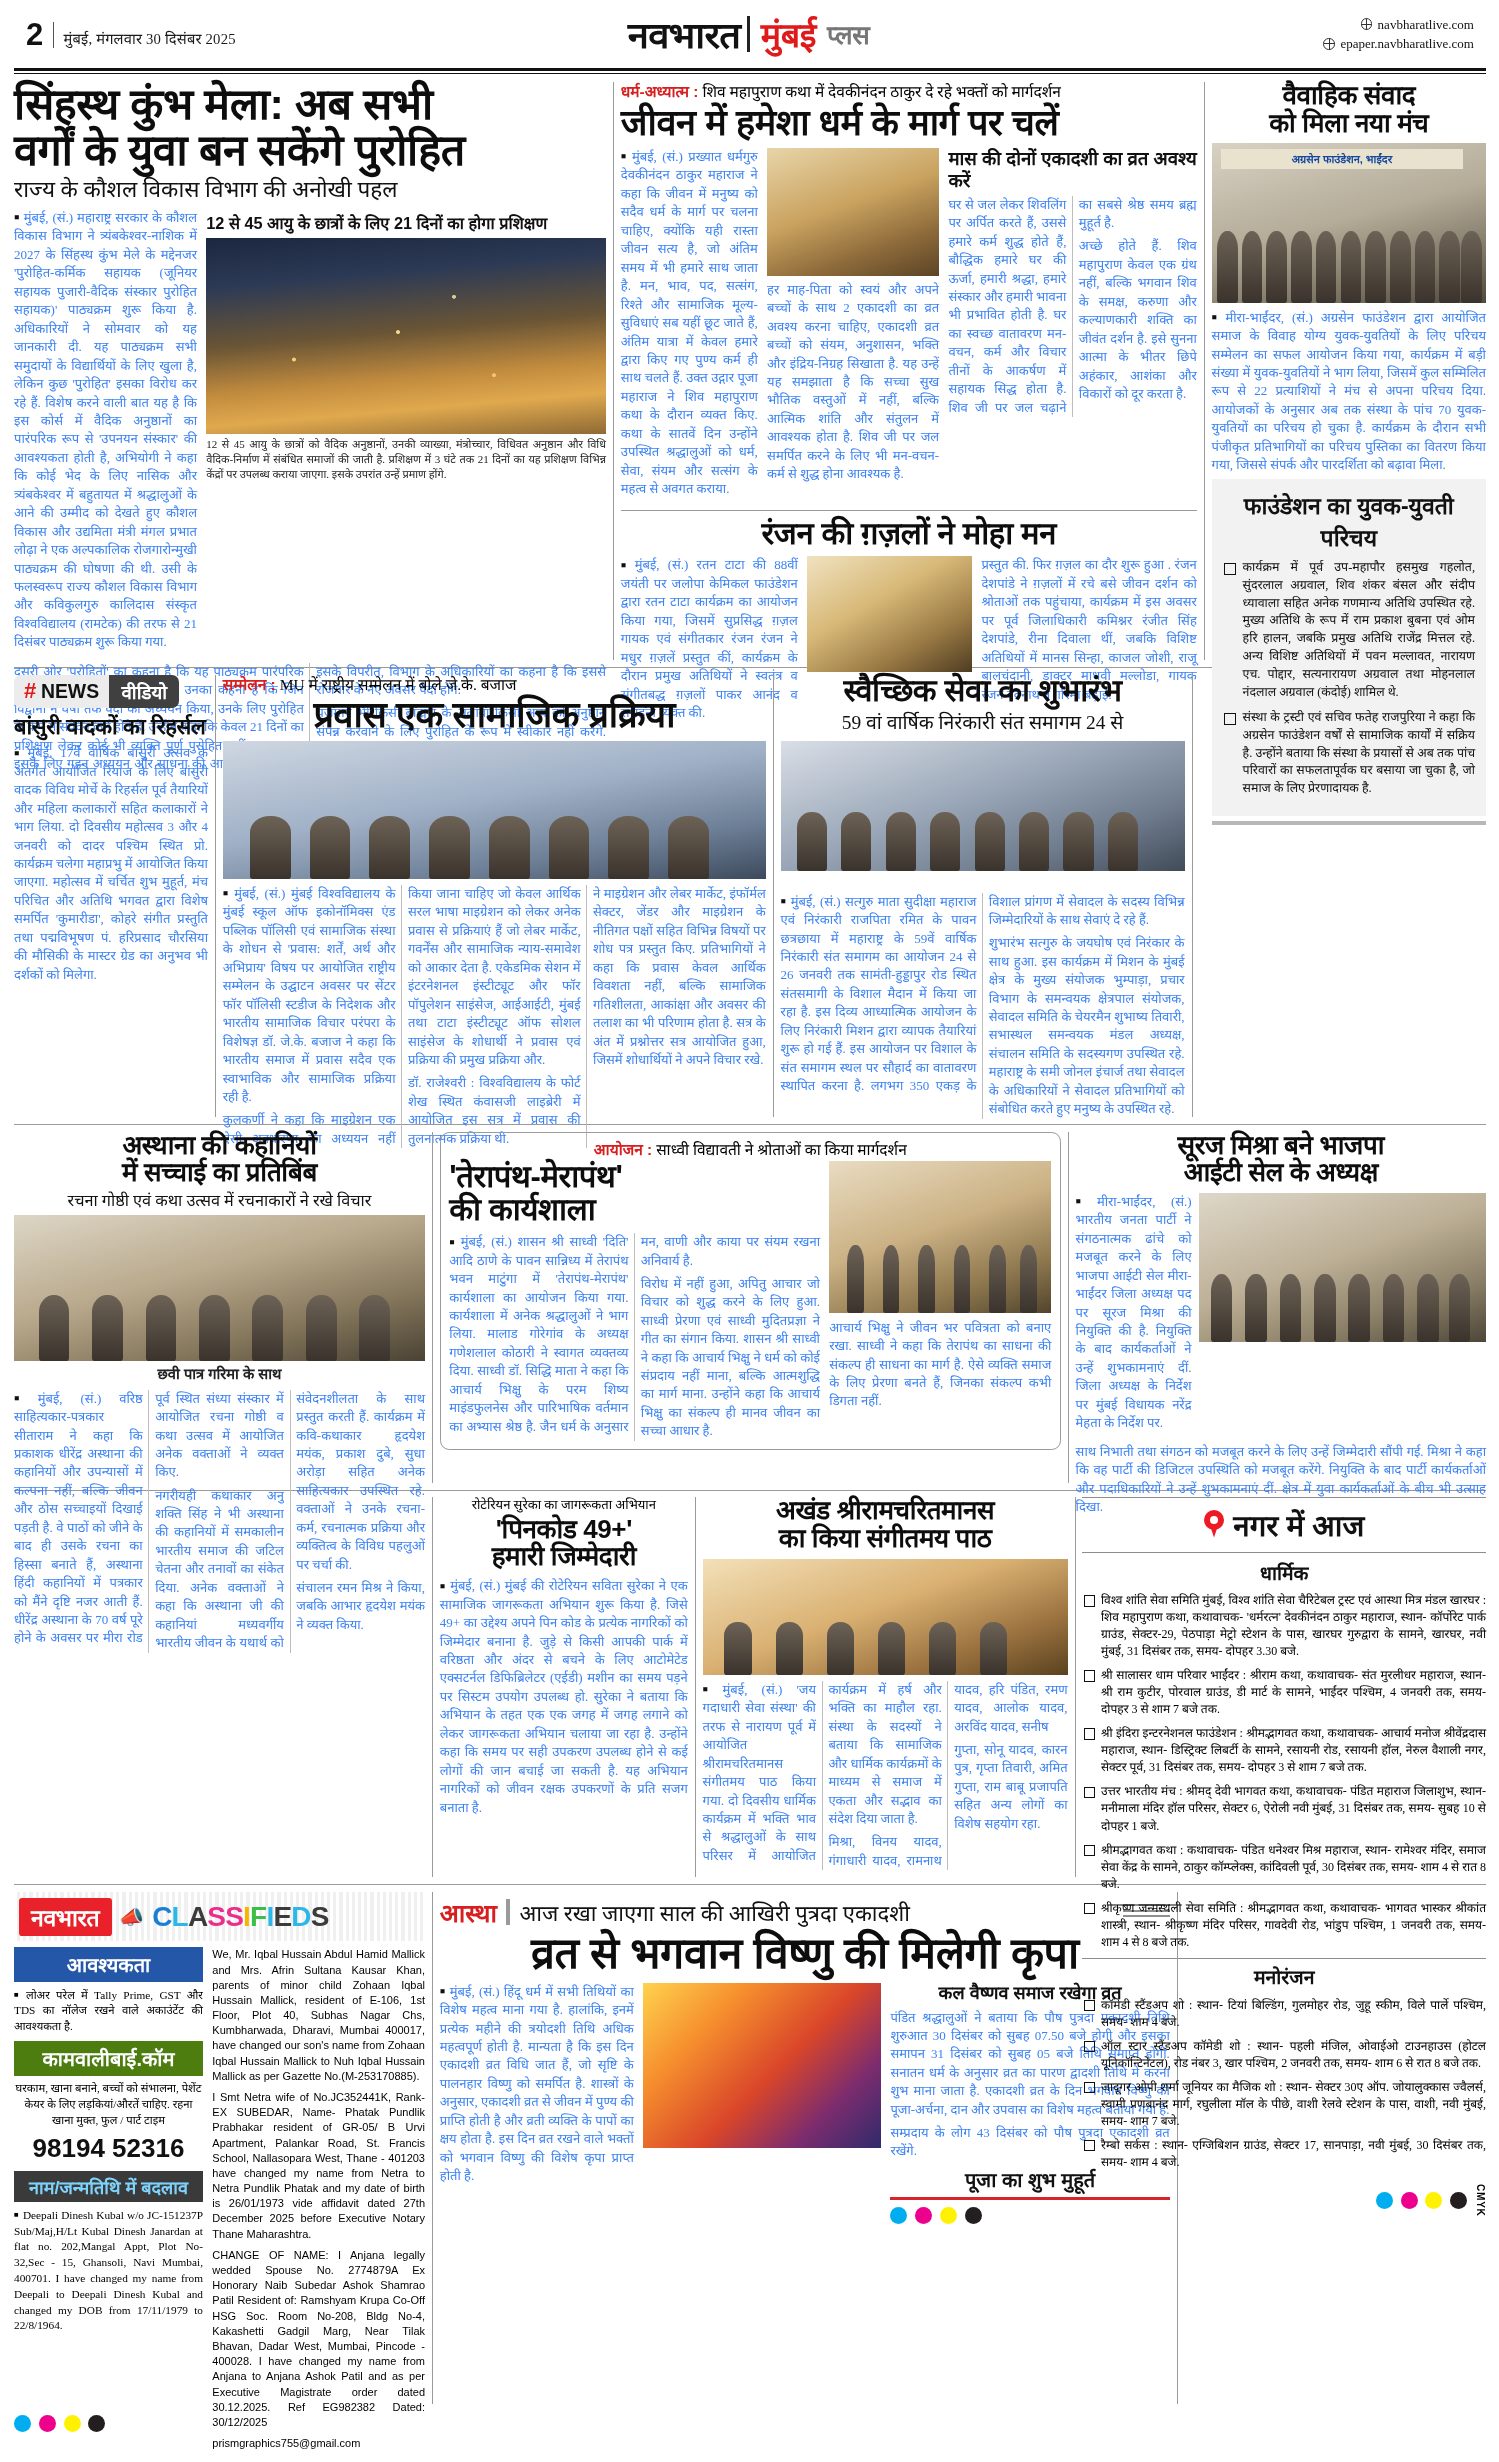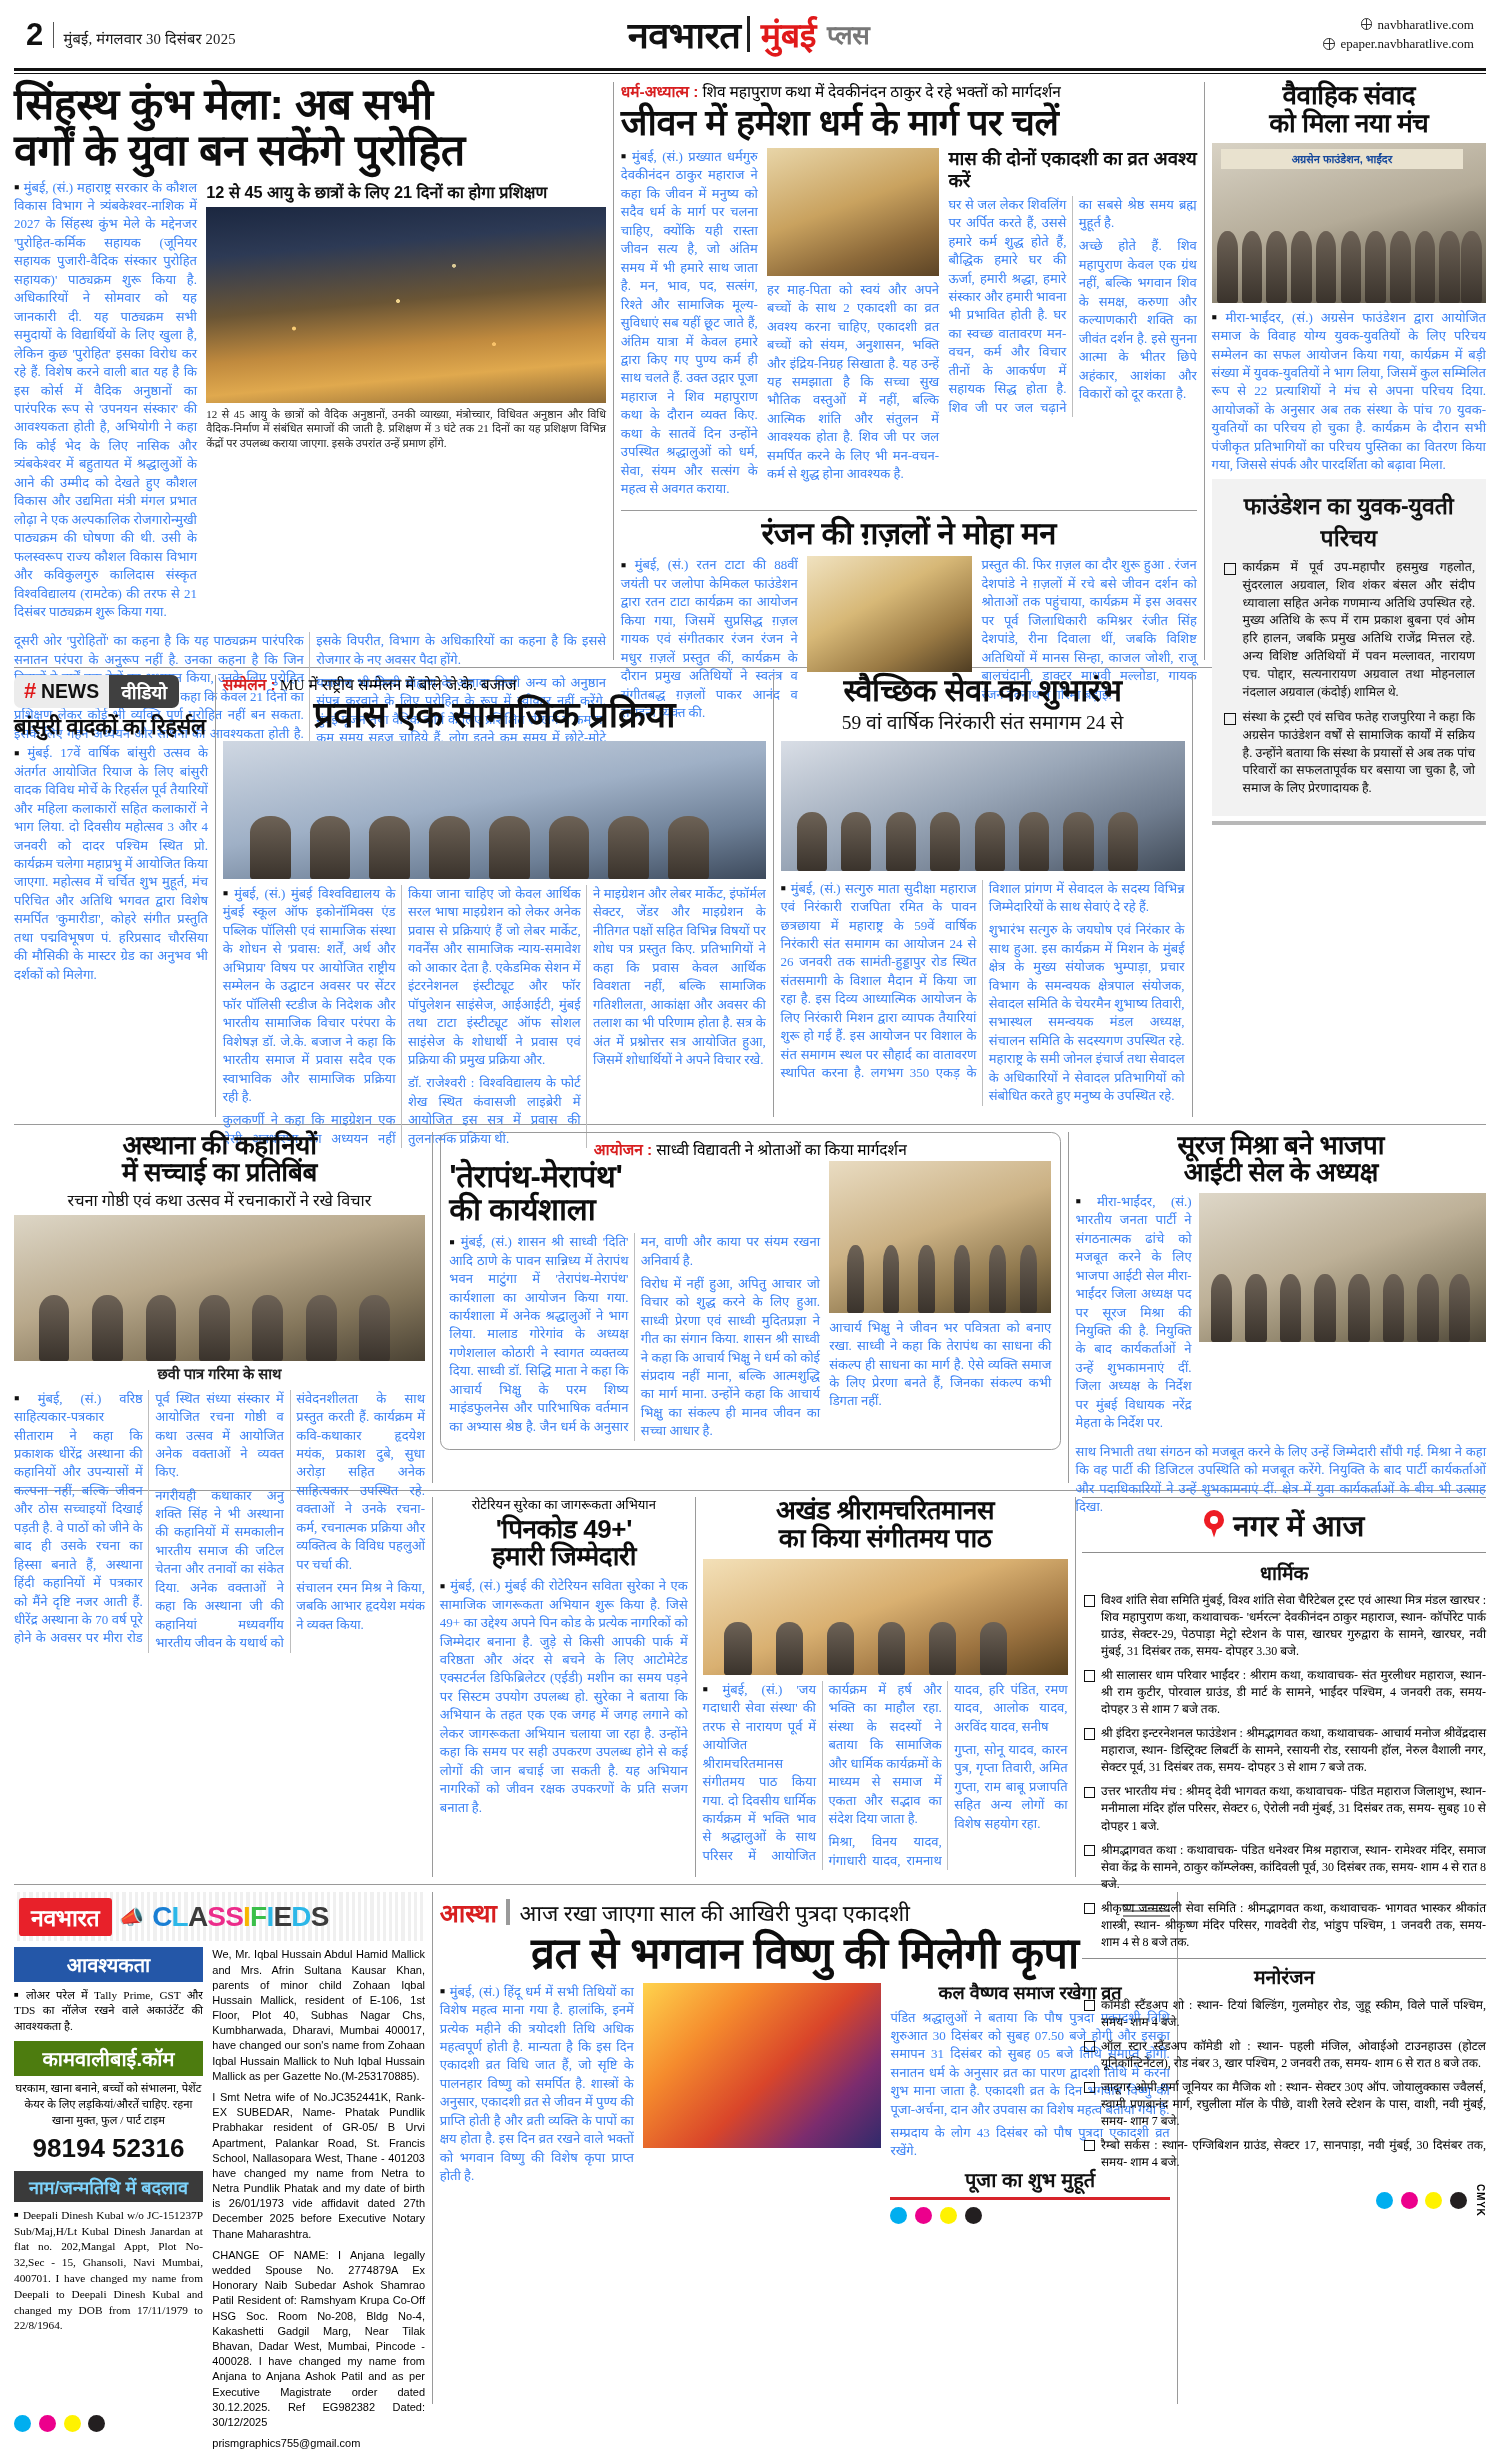--- a/index.html
+++ b/index.html
@@ -300,20 +300,21 @@
   <div class="rule-thick"></div>
   <div class="rule-thin"></div>
 
   <div class="body-wrap">
 
     <div class="row" style="height:578px;">
 
       <div style="flex:0 0 592px;">
         <h1 class="hl hl-xxl">सिंहस्थ कुंभ मेला: अब सभी</h1>
         <h1 class="hl hl-xxl">वर्गों के युवा बन सकेंगे पुरोहित</h1>
+        <div class="subhead">राज्य के कौशल विकास विभाग की अनोखी पहल</div>
         <div style="display:flex;gap:9.3px;margin-top:5.4px;">
           <div style="flex:0 0 183px;" class="body-col">
             <p class="lead">मुंबई, (सं.) महाराष्ट्र सरकार के कौशल विकास विभाग ने त्र्यंबकेश्वर-नाशिक में 2027 के सिंहस्थ कुंभ मेले के मद्देनजर 'पुरोहित-कर्मिक सहायक (जूनियर सहायक पुजारी-वैदिक संस्कार पुरोहित सहायक)' पाठ्यक्रम शुरू किया है. अधिकारियों ने सोमवार को यह जानकारी दी. यह पाठ्यक्रम सभी समुदायों के विद्यार्थियों के लिए खुला है, लेकिन कुछ 'पुरोहित' इसका विरोध कर रहे हैं. विशेष करने वाली बात यह है कि इस कोर्स में वैदिक अनुष्ठानों का पारंपरिक रूप से 'उपनयन संस्कार' की आवश्यकता होती है, अभियोगी ने कहा कि कोई भेद के लिए नासिक और त्र्यंबकेश्वर में बहुतायत में श्रद्धालुओं के आने की उम्मीद को देखते हुए कौशल विकास और उद्यमिता मंत्री मंगल प्रभात लोढ़ा ने एक अल्पकालिक रोजगारोन्मुखी पाठ्यक्रम की घोषणा की थी. उसी के फलस्वरूप राज्य कौशल विकास विभाग और कविकुलगुरु कालिदास संस्कृत विश्वविद्यालय (रामटेक) की तरफ से 21 दिसंबर पाठ्यक्रम शुरू किया गया.</p>
           </div>
           <div style="flex:1;">
             <div class="deck">12 से 45 आयु के छात्रों के लिए 21 दिनों का होगा प्रशिक्षण</div>
             <div class="photo ph-kumbh" style="height:196px;margin-top:4.7px;">
               <div class="ph-grad"></div>
             </div>
             <div class="caption">12 से 45 आयु के छात्रों को वैदिक अनुष्ठानों, उनकी व्याख्या, मंत्रोच्चार, विधिवत अनुष्ठान और विधि वैदिक-निर्माण में संबंधित समाजों की जाती है. प्रशिक्षण में 3 घंटे तक 21 दिनों का यह प्रशिक्षण विभिन्न केंद्रों पर उपलब्ध कराया जाएगा. इसके उपरांत उन्हें प्रमाण होंगे.</div>
@@ -471,21 +472,21 @@
             <span style="left:4%"></span>
               <span style="left:15%"></span>
               <span style="left:26%"></span>
             <span style="left:37%"></span>
               <span style="left:48%"></span>
               <span style="left:59%"></span>
             <span style="left:70%"></span>
               <span style="left:81%"></span>
           </div>
         </div>
-        <div class="body-col cols2" style="margin-top:9px;">
+        <div class="body-col cols2" style="margin-top:22px;">
           <p class="lead">मुंबई, (सं.) सत्गुरु माता सुदीक्षा महाराज एवं निरंकारी राजपिता रमित के पावन छत्रछाया में महाराष्ट्र के 59वें वार्षिक निरंकारी संत समागम का आयोजन 24 से 26 जनवरी तक सामंती-हुड्डापुर रोड स्थित संतसमागी के विशाल मैदान में किया जा रहा है. इस दिव्य आध्यात्मिक आयोजन के लिए निरंकारी मिशन द्वारा व्यापक तैयारियां शुरू हो गई हैं. इस आयोजन पर विशाल के संत समागम स्थल पर सौहार्द का वातावरण स्थापित करना है. लगभग 350 एकड़ के विशाल प्रांगण में सेवादल के सदस्य विभिन्न जिम्मेदारियों के साथ सेवाएं दे रहे हैं.</p>
           <p>शुभारंभ सत्गुरु के जयघोष एवं निरंकार के साथ हुआ. इस कार्यक्रम में मिशन के मुंबई क्षेत्र के मुख्य संयोजक भुम्पाड़ा, प्रचार विभाग के समन्वयक क्षेत्रपाल संयोजक, सेवादल समिति के चेयरमैन शुभाष्य तिवारी, सभास्थल समन्वयक मंडल अध्यक्ष, संचालन समिति के सदस्यगण उपस्थित रहे. महाराष्ट्र के समी जोनल इंचार्ज तथा सेवादल के अधिकारियों ने सेवादल प्रतिभागियों को संबोधित करते हुए मनुष्य के उपस्थित रहे.</p>
         </div>
       </div>
 
       <div class="vsep"></div>
 
       <div style="flex:1;"></div>
     </div>
 

